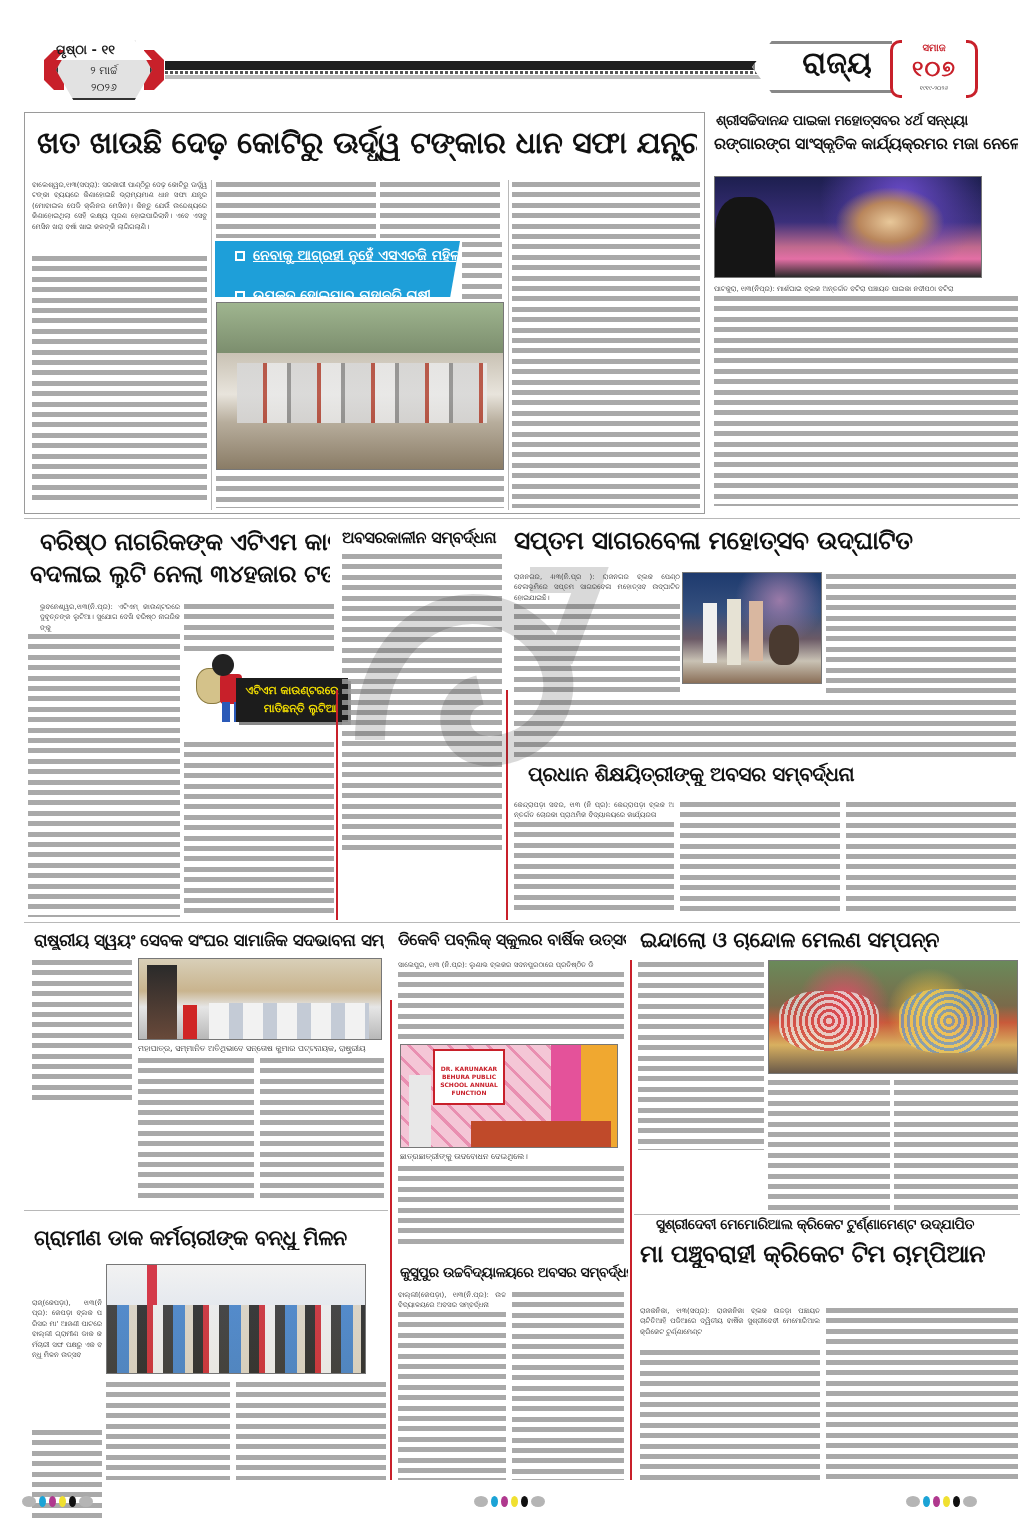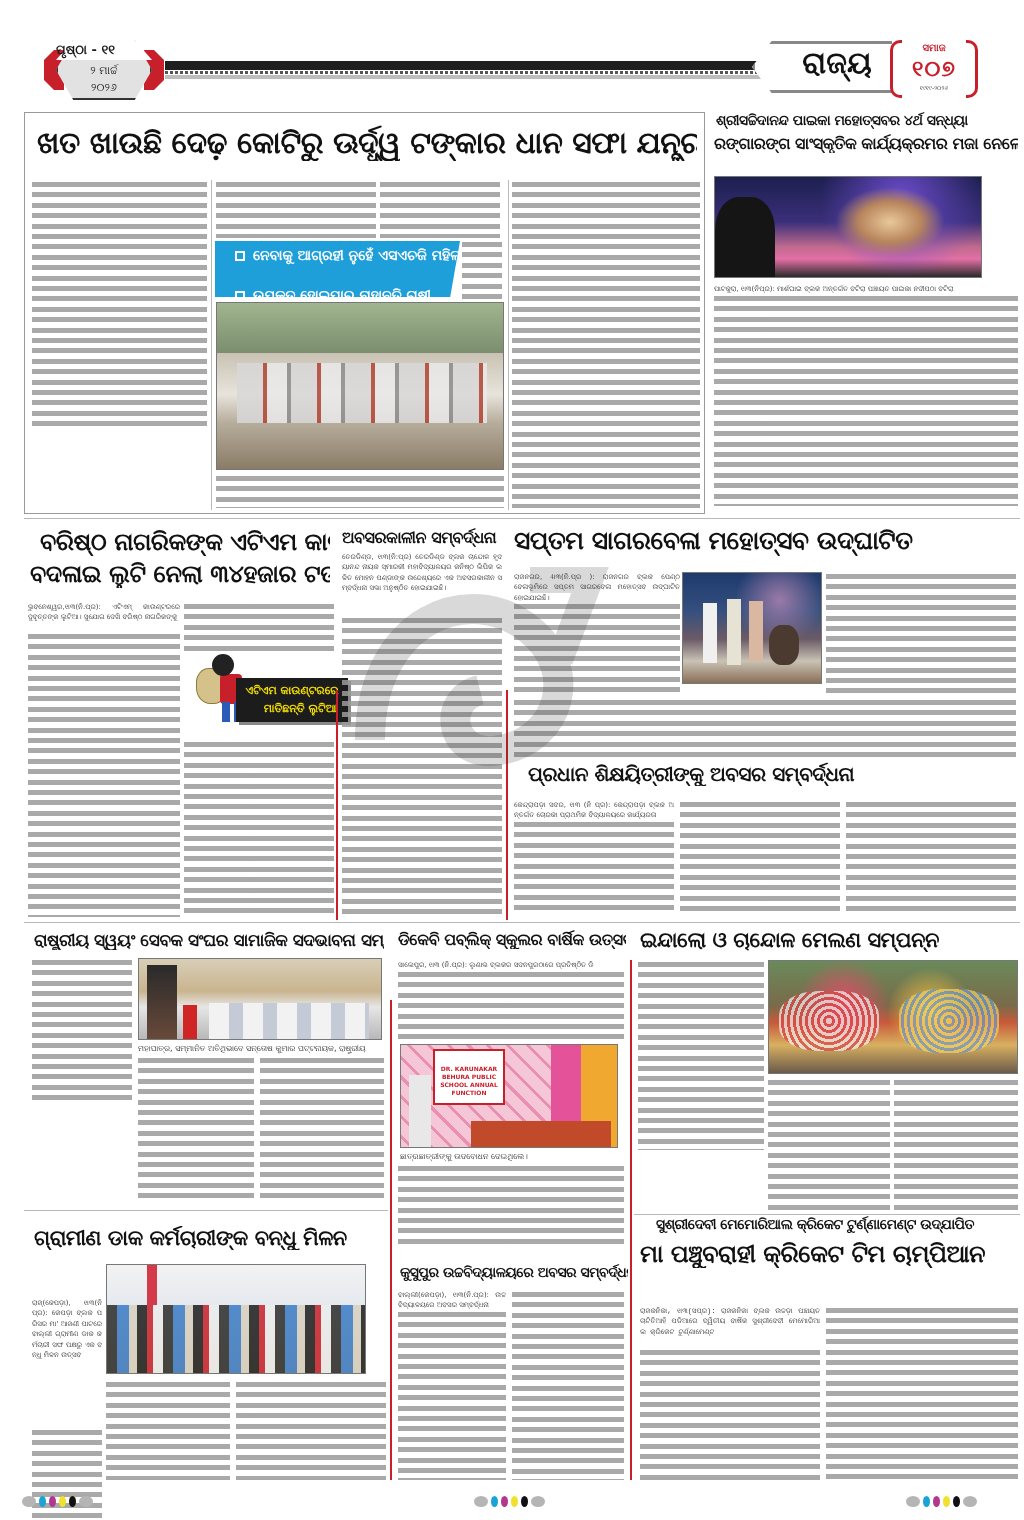--- a/index.html
+++ b/index.html
@@ -50,21 +50,21 @@
   .col-rule { position: absolute; width: 1px; background: #b8b8b8; }
   .hrule { position: absolute; height: 1px; background: #b8b8b8; }
   .red-rule { position: absolute; width: 2px; background: #c8202a; }
   .photo { position: absolute; overflow: hidden; border: 1px solid #777; }
   .caption { position: absolute; font-size: 8px; color: #333; white-space: nowrap; overflow: hidden; }
 
   .highlight {
     position: absolute; left: 215px; top: 241px; width: 245px; height: 56px;
     background: #1e9fd9; clip-path: polygon(0 0, 100% 0, 96% 100%, 0 100%);
   }
-  .hl-item { position: absolute; left: 20px; color: #fff; font-size: 14px; font-weight: bold; white-space: nowrap; }
+  .hl-item { position: absolute; left: 20px; color: #fff; font-size: 14px; font-weight: bold; white-space: nowrap; text-decoration: underline; }
   .hl-item .sq { display: inline-block; width: 10px; height: 10px; border: 2px solid #fff; margin-right: 8px; vertical-align: middle; }
 
   .atm-box { position: absolute; left: 236px; top: 678px; width: 112px; height: 44px; background: #1c1c1c; box-shadow: 3px 3px 0 #888; }
   .atm-box .t { position: absolute; width: 100%; text-align: center; color: #f5e000; font-weight: bold; font-size: 11px; }
   .thief { position: absolute; left: 196px; top: 654px; width: 56px; height: 70px; }
   .thief .head { position: absolute; left: 16px; top: 0; width: 22px; height: 22px; border-radius: 50%; background: #222; }
   .thief .bag { position: absolute; left: 0; top: 14px; width: 32px; height: 36px; border-radius: 40% 40% 45% 45%; background: #d4c28a; border: 1px solid #8a7a40; }
   .thief .body { position: absolute; left: 24px; top: 20px; width: 22px; height: 30px; background: #c8202a; border-radius: 4px; }
   .thief .leg { position: absolute; top: 48px; width: 8px; height: 20px; background: #2b5ab8; }
 
@@ -98,20 +98,21 @@
     <div class="nm">ସମାଜ</div>
     <div class="num">୧୦୭</div>
     <div class="yr">୧୯୧୯-୨୦୨୬</div>
   </div>
 </div>
 
 <div class="box frame" style="left:24px;top:112px;width:681px;height:402px;">
   <div class="headline" style="left:12px;top:12px;width:660px;font-size:30px;">ଖତ ଖାଉଛି ଦେଢ଼ କୋଟିରୁ ଊର୍ଦ୍ଧ୍ୱ ଟଙ୍କାର ଧାନ ସଫା ଯନ୍ତ୍ରପାତି</div>
 </div>
 <div class="body-col" style="left:32px;top:180px;width:175px;height:328px;">
+  <div style="height:74px;overflow:hidden;">ବାଲେଶ୍ୱର,୧ା୩(ସପ୍ରା): ସରକାରୀ ପାଣ୍ଠିରୁ ଦେଢ଼ କୋଟିରୁ ଊର୍ଦ୍ଧ୍ୱ ଟଙ୍କା ବ୍ୟୟରେ କିଣାହୋଇଛି ଭ୍ରାମ୍ୟମାଣ ଧାନ ସଫା ଯନ୍ତ୍ର (ମୋବାଇଲ ପେଡି କ୍ଲିନର ମେସିନ)। କିନ୍ତୁ ଯେଉଁ ଉଦ୍ଦେଶ୍ୟରେ କିଣାହୋଇଥିଲା ସେହି ଲକ୍ଷ୍ୟ ପୂରଣ ହୋଇପାରିଲାନି। ଏବେ ଏସବୁ ମେସିନ ଖରା ବର୍ଷା ଖାଇ କଳଙ୍କି ଲାଗିଗଲାଣି।</div>
   <div class="text-lines" style="height:250px;"></div>
 </div>
 <div class="col-rule" style="left:211px;top:180px;height:330px;"></div>
 <div class="body-col" style="left:216px;top:180px;width:160px;height:58px;">
     <div class="text-lines"></div>
   </div>
 <div class="body-col" style="left:380px;top:180px;width:120px;height:58px;">
     <div class="text-lines"></div>
   </div>
 <div class="highlight">
@@ -143,21 +144,21 @@
 </div>
 <div class="body-col" style="left:714px;top:284px;width:304px;height:224px;">
   <div style="height:10px;overflow:hidden;white-space:nowrap;">ପାଟକୁରା, ୧ା୩(ନିପ୍ର): ମାର୍ଶଘାଇ ବ୍ଲକ ଅନ୍ତର୍ଗତ ବଟିରା ପଞ୍ଚାୟତ ପାଇକା ନଦୀପଠା ବଟିରା</div>
   <div class="text-lines" style="height:212px;"></div>
 </div>
 
 <div class="hrule" style="left:24px;top:518px;width:996px;"></div>
 <div class="headline" style="left:40px;top:528px;width:290px;font-size:24px;">ବରିଷ୍ଠ ନାଗରିକଙ୍କ ଏଟିଏମ କାର୍ଡ</div>
 <div class="headline" style="left:30px;top:560px;width:300px;font-size:24px;">ବଦଳାଇ ଲୁଟି ନେଲା ୩୪ହଜାର ଟଙ୍କା</div>
 <div class="body-col" style="left:28px;top:602px;width:152px;height:315px;">
-  <div style="height:30px;overflow:hidden;">ଭୁବନେଶ୍ୱର,୧ା୩(ନି.ପ୍ର): ଏଟିଏମ୍ କାଉଣ୍ଟରରେ ଦୁବୃତ୍ତଙ୍କ ଲୁଟିଆ। ସୁଯୋଗ ଦେଖି ବରିଷ୍ଠ ନାଗରିକଙ୍କୁ</div>
+  <div style="height:30px;overflow:hidden;margin-left:12px;">ଭୁବନେଶ୍ୱର,୧ା୩(ନି.ପ୍ର): ଏଟିଏମ୍ କାଉଣ୍ଟରରେ ଦୁବୃତ୍ତଙ୍କ ଲୁଟିଆ। ସୁଯୋଗ ଦେଖି ବରିଷ୍ଠ ନାଗରିକଙ୍କୁ</div>
   <div class="text-lines" style="height:285px;"></div>
 </div>
 <div class="body-col" style="left:184px;top:602px;width:150px;height:50px;">
     <div class="text-lines"></div>
   </div>
 <div class="thief">
   <div class="bag"></div>
   <div class="body"></div>
   <div class="head"></div>
   <div class="leg" style="left:26px;"></div>
@@ -167,21 +168,20 @@
   <div class="t" style="top:6px;">ଏଟିଏମ କାଉଣ୍ଟରରେ</div>
   <div class="t" style="top:24px;padding-left:16px;">ମାତିଛନ୍ତି ଲୁଟିଆ</div>
 </div>
 <div class="body-col" style="left:184px;top:740px;width:150px;height:177px;">
     <div class="text-lines"></div>
   </div>
 
 <div class="red-rule" style="left:336px;top:690px;height:230px;"></div>
 <div class="headline" style="left:342px;top:528px;width:160px;font-size:16px;">ଅବସରକାଳୀନ ସମ୍ବର୍ଦ୍ଧନା</div>
 <div class="body-col" style="left:342px;top:552px;width:160px;height:364px;">
-  <div style="height:64px;overflow:hidden;">ତେରଡିଣ୍ଡ, ୧ା୩(ନି:ପ୍ର) ତେରଡିଣ୍ଡ ବ୍ଲକ ଚାନ୍ଦୋଳ ହୃଦୟାନନ୍ଦ ନାୟକ ସ୍ମାରକୀ ମହାବିଦ୍ୟାଳୟର କନିଷ୍ଠ ଲିପିକ ଲଳିତ ମୋହନ ପଣ୍ଡାଙ୍କ ଉଦ୍ଦେଶ୍ୟରେ ଏକ ଅବସରକାଳୀନ ସମ୍ବର୍ଦ୍ଧନା ସଭା ଅନୁଷ୍ଠିତ ହୋଇଯାଇଛି।</div>
   <div class="text-lines" style="height:300px;"></div>
 </div>
 <div class="red-rule" style="left:506px;top:690px;height:230px;"></div>
 
 <div class="headline" style="left:514px;top:526px;width:500px;font-size:25px;">ସପ୍ତମ ସାଗରବେଳା ମହୋତ୍ସବ ଉଦ୍‌ଘାଟିତ</div>
 <div class="body-col" style="left:514px;top:572px;width:166px;height:124px;">
   <div style="height:30px;overflow:hidden;">ରାଜନଗର, 4ା୩(ନି.ପ୍ର ): ରାଜନଗର ବ୍ଲକ ପେଣ୍ଠ ବେଳାଭୂମିରେ ସପ୍ତମ ସାଗରବେଳା ମହୋତ୍ସବ ଉଦ୍‌ଘାଟିତ ହୋଇଯାଇଛି।</div>
   <div class="text-lines" style="height:94px;"></div>
 </div>
 <div class="photo" style="left:682px;top:572px;width:140px;height:112px;background:
@@ -295,21 +295,21 @@
   <div class="text-lines" style="height:170px;"></div>
 </div>
 <div class="body-col" style="left:512px;top:1290px;width:112px;height:190px;">
     <div class="text-lines"></div>
   </div>
 
 <div class="hrule" style="left:634px;top:1214px;width:386px;"></div>
 <div class="headline" style="left:656px;top:1216px;width:360px;font-size:14px;">ସୁଶ୍ରୀଦେବୀ ମେମୋରିଆଲ କ୍ରିକେଟ ଟୁର୍ଣ୍ଣାମେଣ୍ଟ ଉଦ୍‌ଯାପିତ</div>
 <div class="headline" style="left:640px;top:1240px;width:376px;font-size:24px;">ମା ପଞ୍ଚୁବରାହୀ କ୍ରିକେଟ ଟିମ ଚାମ୍ପିଆନ</div>
 <div class="body-col" style="left:640px;top:1306px;width:180px;height:176px;">
-  <div style="height:42px;overflow:hidden;font-family:Liberation Mono, monospace;">ରାଜକନିକା, ୧ା୩(ସପ୍ର): ରାଜକନିକା ବ୍ଲକ ଉଚ୍ଚଡ଼ା ପଞ୍ଚାୟତ ଚାଟିତିଆହି ପଡିଆରେ ଦ୍ୱିତୀୟ ବାର୍ଷିକ ସୁଶ୍ରୀଦେବୀ ମେମୋରିଆଲ କ୍ରିକେଟ ଟୁର୍ଣ୍ଣାମେଣ୍ଟ</div>
+  <div style="height:42px;overflow:hidden;">ରାଜକନିକା, ୧ା୩(ସପ୍ର): ରାଜକନିକା ବ୍ଲକ ଉଚ୍ଚଡ଼ା ପଞ୍ଚାୟତ ଚାଟିତିଆହି ପଡିଆରେ ଦ୍ୱିତୀୟ ବାର୍ଷିକ ସୁଶ୍ରୀଦେବୀ ମେମୋରିଆଲ କ୍ରିକେଟ ଟୁର୍ଣ୍ଣାମେଣ୍ଟ</div>
   <div class="text-lines" style="height:134px;"></div>
 </div>
 <div class="body-col" style="left:826px;top:1306px;width:192px;height:176px;">
     <div class="text-lines"></div>
   </div>
 
 <svg class="watermark" viewBox="0 0 300 260">
   <path d="M40 200 C40 80 140 40 200 90 C250 130 230 200 170 210 C120 220 110 160 150 150" stroke="#333" stroke-width="30" fill="none"></path>
   <path d="M200 40 L260 40 L230 120" stroke="#333" stroke-width="26" fill="none"></path>
 </svg>

